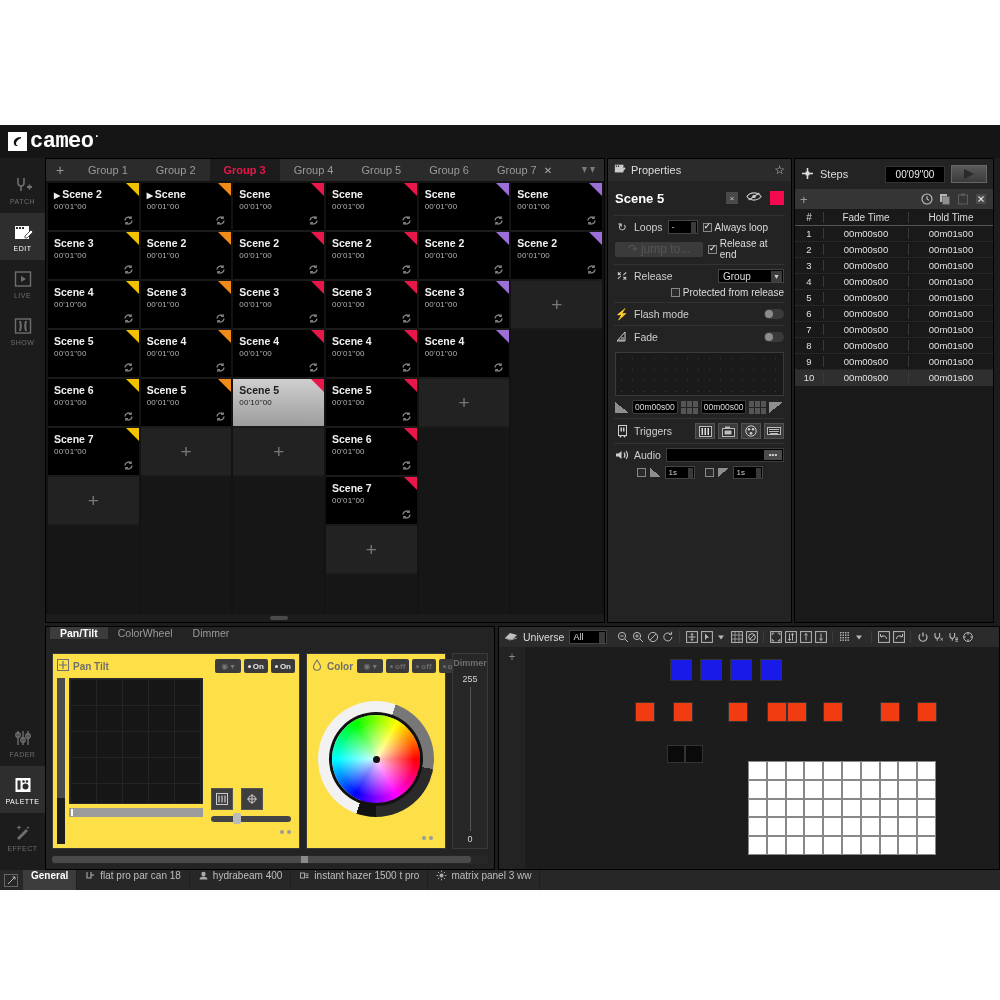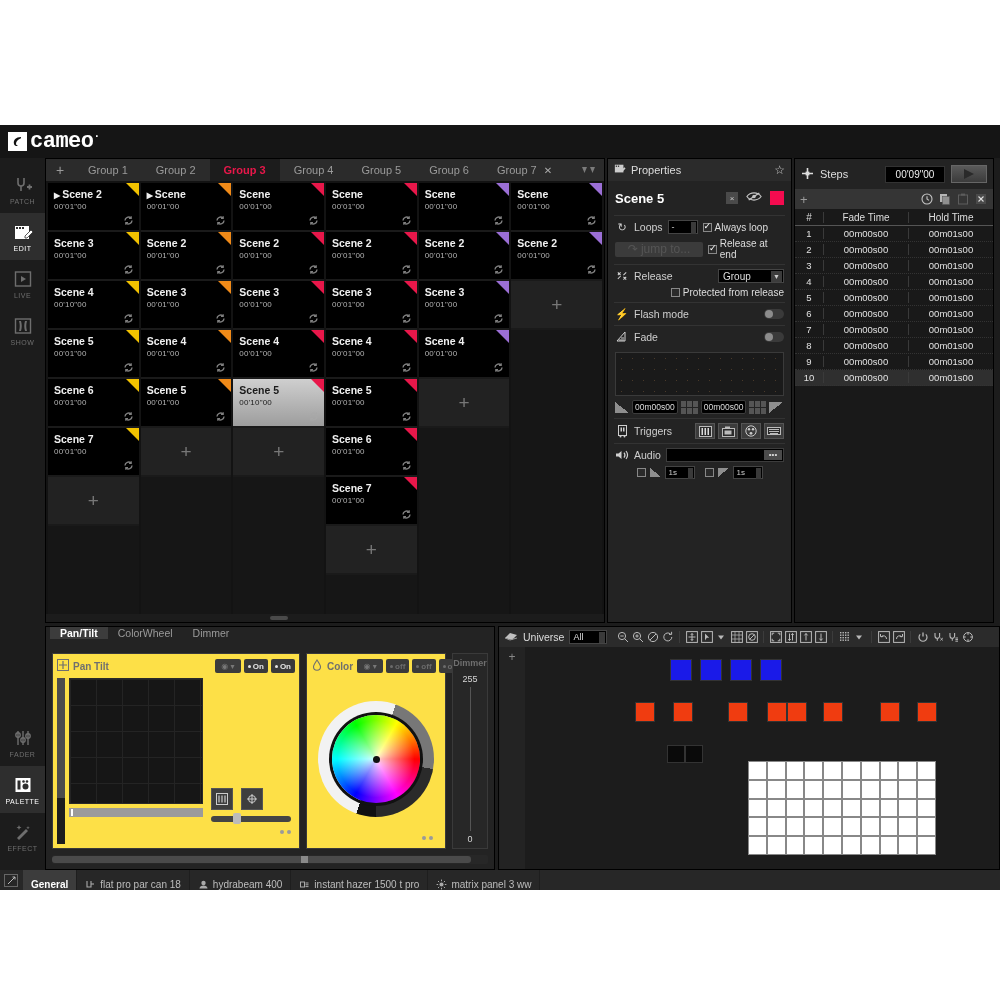--- a/index.html
+++ b/index.html
@@ -214,21 +214,21 @@
   .udiv { width:1px; height:12px; background:#3c3c3c; margin:0 3px; }
   .uni-body { flex:1; display:flex; background:#1c1c1c; position:relative; }
   .uni-gutter { width:26px; background:#232323; color:#888; font-size:12px; padding-top:3px; text-align:center; }
   .uni-canvas { flex:1; position:relative; }
   .fx { position:absolute; border:1px solid #333; }
 
   
   .statusbar { height:20px; background:#272727; display:flex; align-items:center; padding-left:4px; gap:0; }
   .sb-ico { width:14px; height:13px; border:1px solid #666; display:flex; align-items:center;
             justify-content:center; color:#bbb; font-size:8px; margin-right:5px; }
-  .sb-tab { height:20px; padding:0 8px; display:flex; align-items:flex-end; gap:4px;
+  .sb-tab { height:20px; padding:0 8px; display:flex; align-items:flex-start; gap:4px;
             font-size:10px; color:#bdbdbd; border-right:1px solid #1e1e1e; white-space:nowrap; }
   .sb-tab.active { background:#3c3c3c; color:#fff; font-weight:bold; }
   .sb-tab .gi { width:11px; height:11px; display:flex; align-items:center; justify-content:center; color:#aaa; }
 </style>
 </head>
 <body>
 
 <div id="app">
 
   <div class="titlebar">

